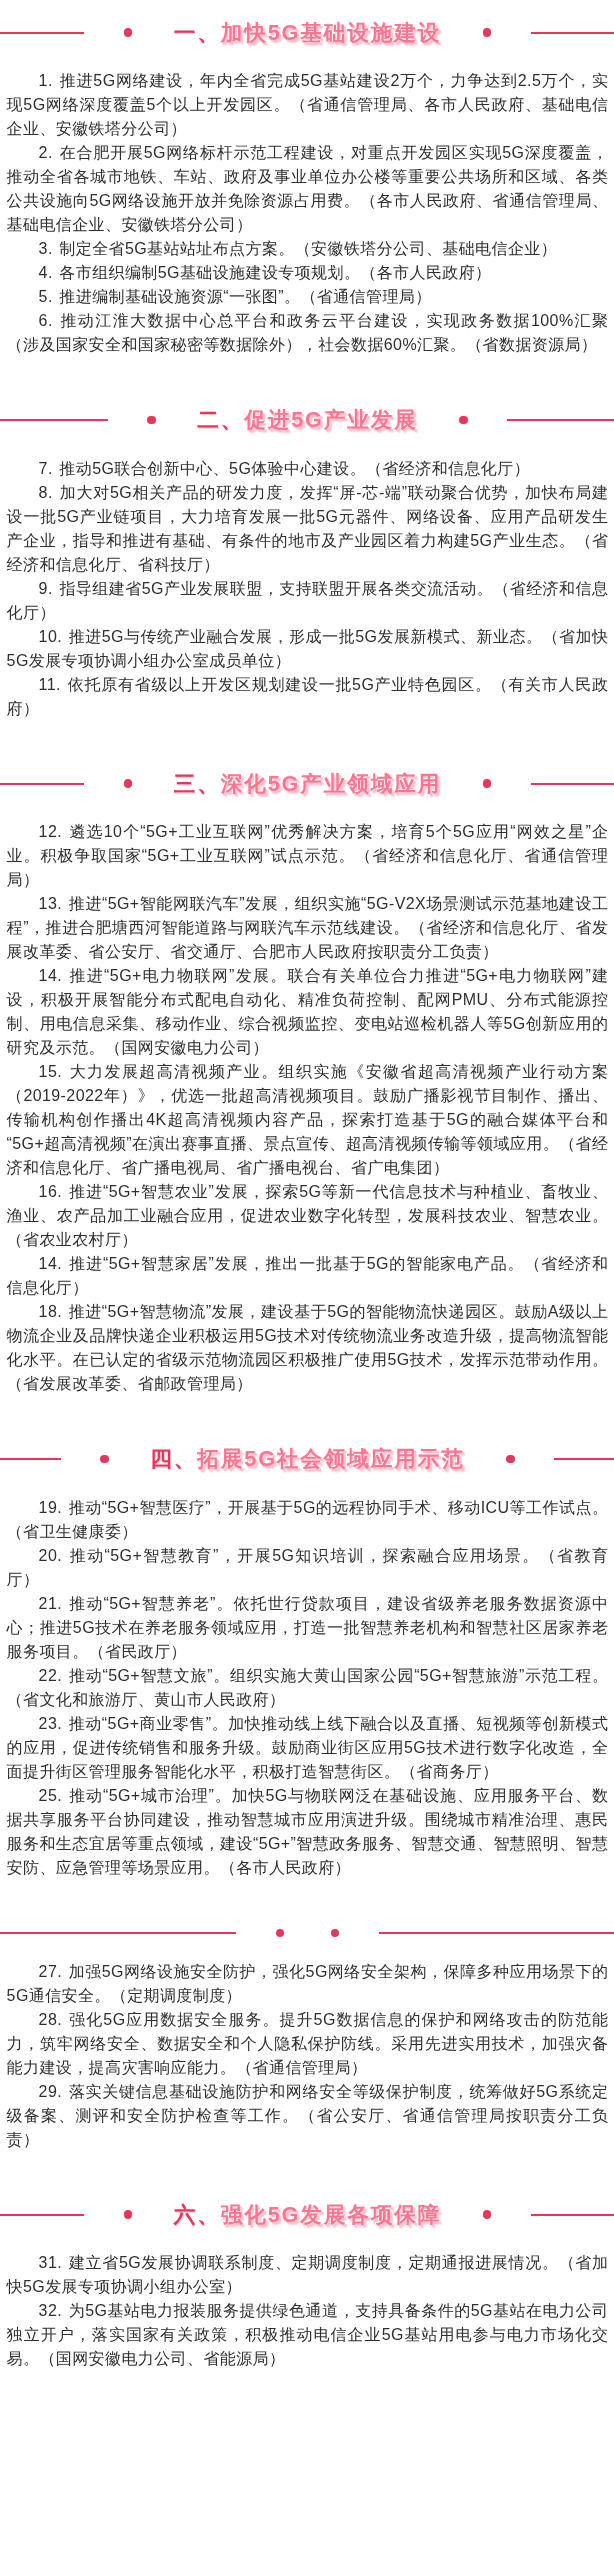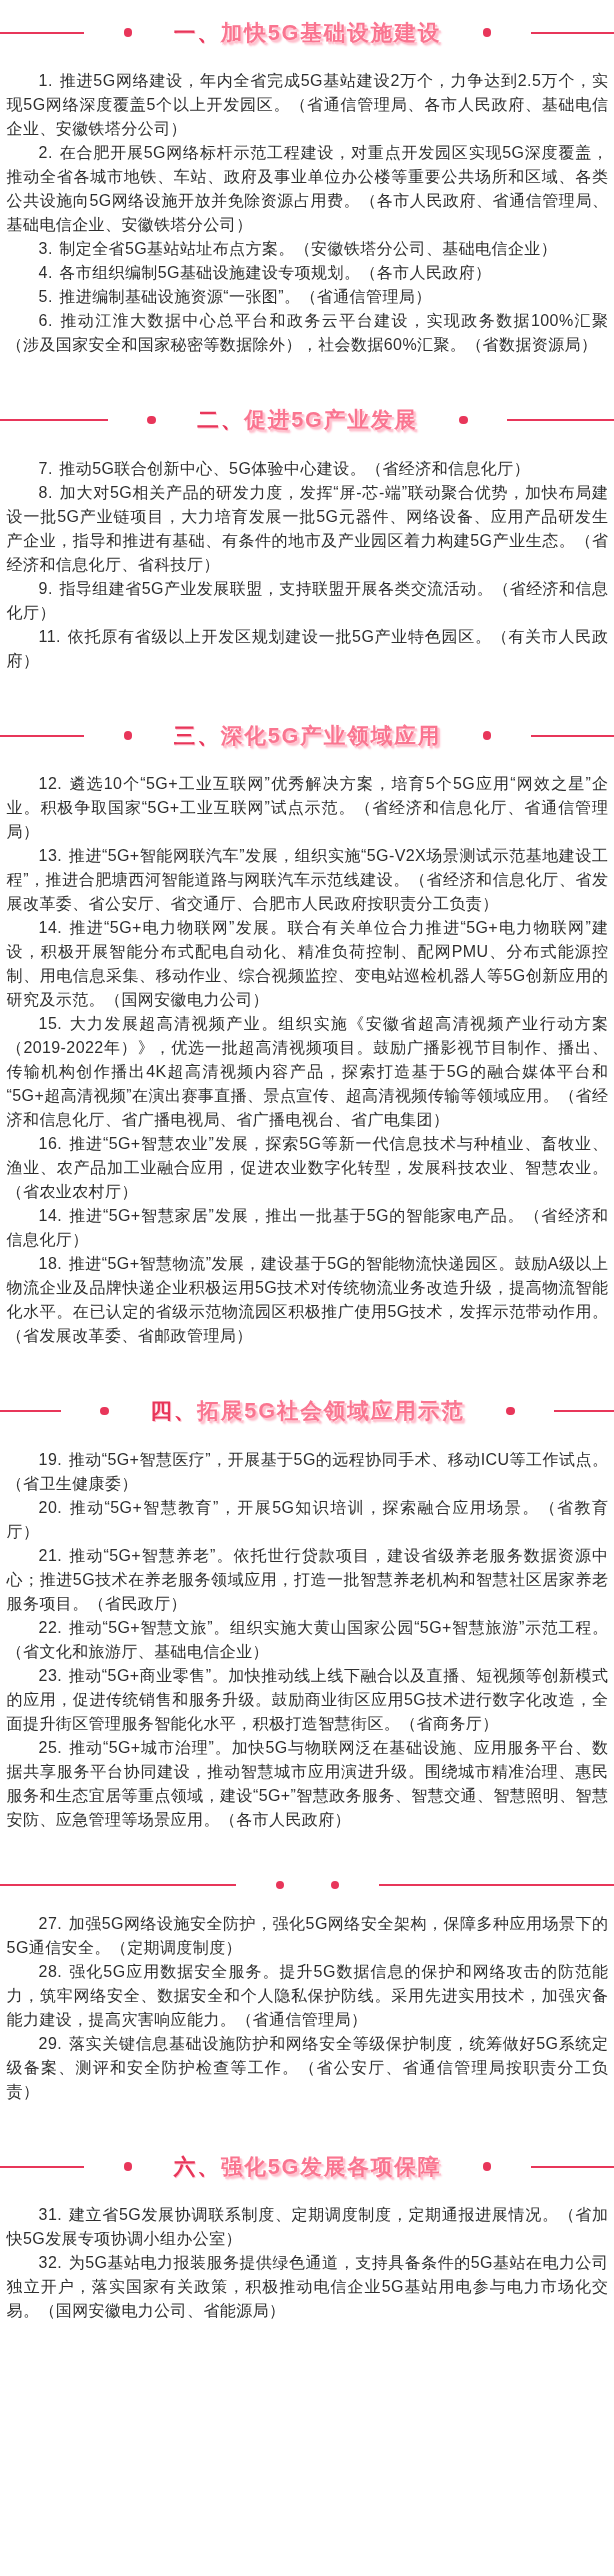--- a/index.html
+++ b/index.html
@@ -111,20 +111,21 @@
       <span class="dot"></span>
       <span class="rule"></span>
     </div>
     <div class="items">
   <p class="item"><span class="item-num">7.</span><span class="item-text">推动5G联合创新中心、5G体验中心建设。（省经济和信息化厅）</span></p>
 
   <p class="item"><span class="item-num">8.</span><span class="item-text">加大对5G相关产品的研发力度，发挥“屏-芯-端”联动聚合优势，加快布局建设一批5G产业链项目，大力培育发展一批5G元器件、网络设备、应用产品研发生产企业，指导和推进有基础、有条件的地市及产业园区着力构建5G产业生态。（省经济和信息化厅、省科技厅）</span></p>
 
   <p class="item"><span class="item-num">9.</span><span class="item-text">指导组建省5G产业发展联盟，支持联盟开展各类交流活动。（省经济和信息化厅）</span></p>
 
+  <p class="item"><span class="item-num">10.</span><span class="item-text">推进5G与传统产业融合发展，形成一批5G发展新模式、新业态。（省加快5G发展专项协调小组办公室成员单位）</span></p>
 
   <p class="item"><span class="item-num">11.</span><span class="item-text">依托原有省级以上开发区规划建设一批5G产业特色园区。（有关市人民政府）</span></p>
 </div>
   </section>
 
   <section class="section">
     <div class="section-header">
       <span class="rule"></span>
       <span class="dot"></span>
       <h2 class="section-title"><span class="sec-num">三、</span><span class="sec-text">深化5G产业领域应用</span></h2>
@@ -156,21 +157,21 @@
       <span class="dot"></span>
       <span class="rule"></span>
     </div>
     <div class="items">
   <p class="item"><span class="item-num">19.</span><span class="item-text">推动“5G+智慧医疗”，开展基于5G的远程协同手术、移动ICU等工作试点。（省卫生健康委）</span></p>
 
   <p class="item"><span class="item-num">20.</span><span class="item-text">推动“5G+智慧教育”，开展5G知识培训，探索融合应用场景。（省教育厅）</span></p>
 
   <p class="item"><span class="item-num">21.</span><span class="item-text">推动“5G+智慧养老”。依托世行贷款项目，建设省级养老服务数据资源中心；推进5G技术在养老服务领域应用，打造一批智慧养老机构和智慧社区居家养老服务项目。（省民政厅）</span></p>
 
-  <p class="item"><span class="item-num">22.</span><span class="item-text">推动“5G+智慧文旅”。组织实施大黄山国家公园“5G+智慧旅游”示范工程。（省文化和旅游厅、基础电信企业）</span></p>
+  <p class="item"><span class="item-num">22.</span><span class="item-text">推动“5G+智慧文旅”。组织实施大黄山国家公园“5G+智慧旅游”示范工程。（省文化和旅游厅、黄山市人民政府）</span></p>
 
   <p class="item"><span class="item-num">23.</span><span class="item-text">推动“5G+商业零售”。加快推动线上线下融合以及直播、短视频等创新模式的应用，促进传统销售和服务升级。鼓励商业街区应用5G技术进行数字化改造，全面提升街区管理服务智能化水平，积极打造智慧街区。（省商务厅）</span></p>
 
 
   <p class="item"><span class="item-num">25.</span><span class="item-text">推动“5G+城市治理”。加快5G与物联网泛在基础设施、应用服务平台、数据共享服务平台协同建设，推动智慧城市应用演进升级。围绕城市精准治理、惠民服务和生态宜居等重点领域，建设“5G+”智慧政务服务、智慧交通、智慧照明、智慧安防、应急管理等场景应用。（各市人民政府）</span></p>
 
 </div>
   </section>
 
   <section class="section">

